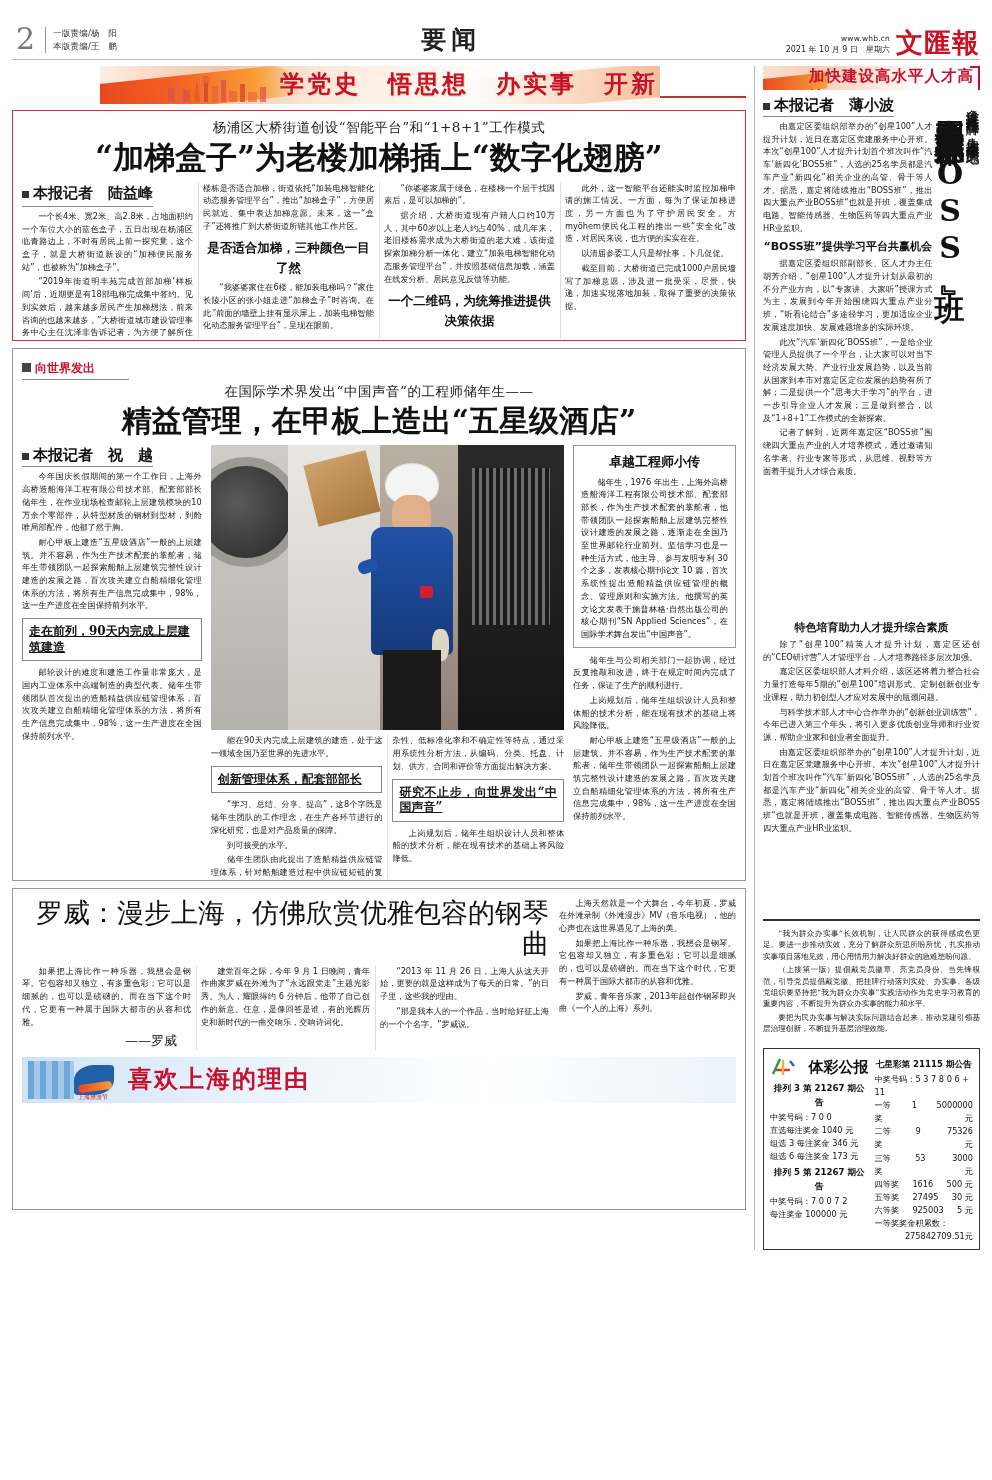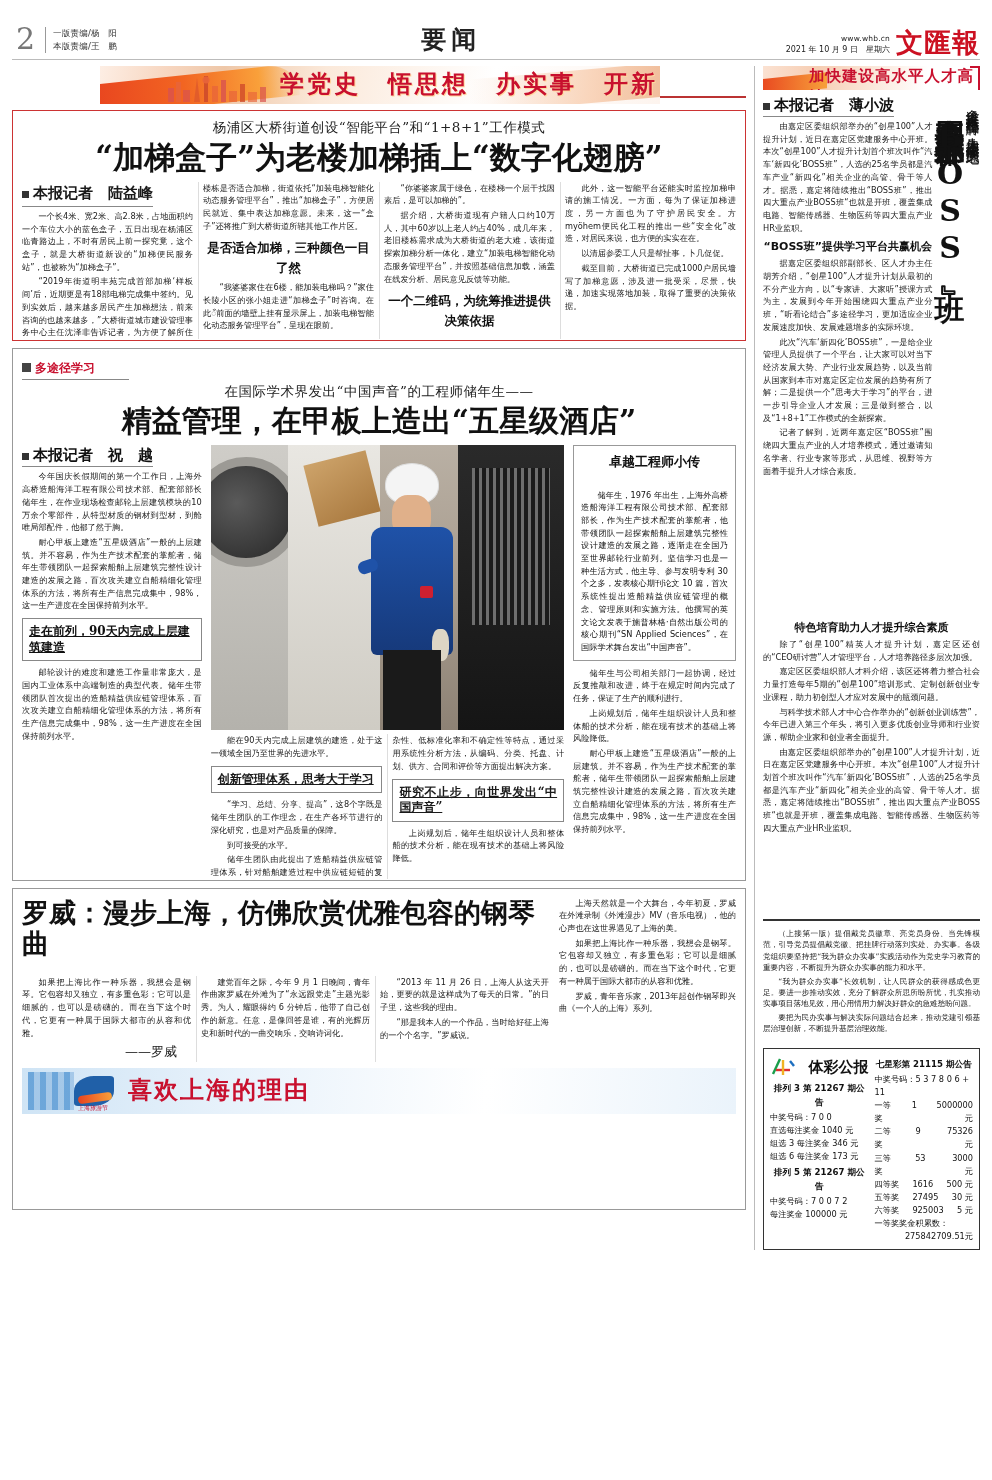--- a/index.html
+++ b/index.html
@@ -99,21 +99,21 @@
   .ph-helmet{position:absolute;left:18%;top:0;width:64%;height:16%;background:#f4f4f4;border-radius:50% 50% 42% 42%;border:1px solid #ddd;}
   .ph-face{position:absolute;left:26%;top:12%;width:46%;height:16%;background:#e0b08a;border-radius:40%;}
   .ph-body{position:absolute;left:2%;top:24%;width:96%;height:48%;background:linear-gradient(180deg,#1f52a8,#16397a);border-radius:12px 12px 6px 6px;}
   .ph-badge{position:absolute;left:60%;top:46%;width:16%;height:9%;background:#cf2030;border-radius:2px;}
   .ph-legs{position:absolute;left:16%;top:70%;width:68%;height:30%;background:#1a1a1a;}
   .ph-glove{position:absolute;left:74%;top:62%;width:20%;height:12%;background:#ddd6c5;border-radius:40%;}
   .ph-arm{position:absolute;left:-16%;top:26%;width:24%;height:10%;background:#1f52a8;transform:rotate(-18deg);border-radius:6px;}
   .ph-wood{position:absolute;left:28%;top:4%;width:18%;height:22%;background:linear-gradient(160deg,#cda36a,#a9793f);transform:rotate(-14deg);}
 
   .biobox { border: 1px solid #999; padding: 6px 7px; font-size: 8.2px; line-height:1.55; text-align:justify;}
-  .biobox h4 { text-align:center; font-size: 13px; font-weight:bold; margin-bottom: 16px; font-family:"DejaVu Serif",serif;}
+  .biobox h4 { text-align:center; font-size: 13px; font-weight:bold; margin-bottom: 3px; font-family:"DejaVu Serif",serif;}
   .biobox p { text-indent:2em; }
 
   
   .vtitle-zone { display:flex; flex-direction: row-reverse; align-items:flex-start; gap: 2px; height: 520px; }
   .vmain {
     writing-mode: vertical-rl; text-orientation: upright;
     font-size: 30px; font-weight:bold; font-family:"DejaVu Serif",serif;
     letter-spacing: 2px; line-height: 1.0; height: 500px; color:#111;
   }
   .vsub {
@@ -135,21 +135,21 @@
   .lotto-l { width: 50%; font-size: 8.2px; line-height:1.6;}
   .lotto-r { width: 50%; font-size: 8.2px; line-height:1.6;}
   .lotto-title { display:flex; align-items:center; gap:4px; margin-bottom:3px;justify-content:space-between;}
   .lotto-title .tx { font-size: 15px; font-weight:bold; font-family:"DejaVu Serif",serif;}
   .lot-h { font-weight:bold; font-size: 8.6px; text-align:center; margin: 3px 0 1px;}
   .lot-row { display:flex; justify-content:space-between; }
   .lot-row span:nth-child(2){ text-align:center; width:46px;}
   .lot-row span:nth-child(3){ text-align:right; }
 
   
-  .bot-headline { font-size: 27px; font-weight:bold; font-family:"DejaVu Serif",serif; line-height:1.15; margin-bottom: 17px;}
+  .bot-headline { font-size: 27px; font-weight:normal; font-family:"DejaVu Serif",serif; line-height:1.15; margin-bottom: 6px; text-align: right;}
   .signature { font-size: 13px; font-family:"DejaVu Serif",serif; text-align:right; padding-right: 14px; margin: 3px 0;}
 
   .logo-banner { position: relative; height: 46px; margin-top: 6px; overflow:hidden;
     background: linear-gradient(95deg,#cfe4f5 0%, #e8f2fb 30%, #ffffff 65%, #eaf3fb 100%); }
   .logo-banner .bars{position:absolute;left:6px;top:4px;width:46px;height:38px;background:repeating-linear-gradient(90deg,#5b9bd5 0 6px,#9dc3e6 6px 12px);opacity:.85;}
   .logo-banner .swoosh{position:absolute;left:52px;top:8px;width:40px;height:30px;background:#2060a8;border-radius:50% 10% 50% 10%;}
   .logo-banner .swoosh2{position:absolute;left:56px;top:26px;width:34px;height:8px;background:linear-gradient(90deg,#e8431f,#f7a03a);border-radius:4px;transform:rotate(-8deg);}
   .logo-banner .ltx{position:absolute;left:106px;top:6px;font-size:24px;font-weight:bold;color:#c8102e;font-family:"DejaVu Serif",serif;letter-spacing:2px;}
   .logo-banner .sub{position:absolute;left:56px;top:36px;font-size:6px;color:#c8102e;}
   .tiny { font-size: 7.6px; line-height:1.5; }
@@ -221,21 +221,21 @@
           <p>据介绍，大桥街道现有户籍人口约10万人，其中60岁以上老人约占40%，成几年来，老旧楼栋需求成为大桥街道的老大难，该街道探索加梯分析一体化，建立“加装电梯智能化动态服务管理平台”，并按照基础信息加载，涵盖在线发分析、居民意见反馈等功能。</p>
           <div class="subhead-bold">一个二维码，为统筹推进提供决策依据</div>
           <p>此外，这一智能平台还能实时监控加梯申请的施工情况。一方面，每为了保证加梯进度，另一方面也为了守护居民安全。方myöhem便民化工程的推出一些“安全化”改造，对居民来说，也方便的实实在在。</p>
           <p>以清届参委工人只是帮扯事，卜几促促。</p>
           <p>截至目前，大桥街道已完成1000户居民墙写了加梯意愿，涉及进一批受采，尽景，快递，加速实现落地加装，取得了重要的决策依据。</p>
         </div>
       </div>
 
       <div class="artbox plain">
         <div class="sectag">
-          <span class="sq"></span><span>多途径学习</span>
+          <span class="sq"></span><span>向世界发出</span>
         </div>
         <div class="kicker">在国际学术界发出“中国声音”的工程师储年生——</div>
         <div class="headline-2">精益管理，在甲板上造出“五星级酒店”</div>
 
         
         <div style="display:flex; gap:9px;">
           <div style="width:182px;">
             <div class="byline">
               <span class="sq"></span><span>本报记者　祝　越</span>
             </div>
@@ -265,21 +265,21 @@
                 <div class="ph-body">
                     <div class="ph-badge"></div>
                     <div class="ph-arm"></div>
                   </div>
                 <div class="ph-glove"></div>
                 <div class="ph-legs"></div>
               </div>
             </div>
             <div class="flow c2 colrule" style="margin-top:4px;">
               <p>能在90天内完成上层建筑的建造，处于这一领域全国乃至世界的先进水平。</p>
-              <div class="subhead-box">创新管理体系，思考大于学习</div>
+              <div class="subhead-box">创新管理体系，配套部部长</div>
               <p>“学习、总结、分享、提高”，这8个字既是储年生团队的工作理念，在生产各环节进行的深化研究，也是对产品质量的保障。</p>
               <p>到可接受的水平。</p>
               <p>储年生团队由此提出了造船精益供应链管理体系，针对船舶建造过程中供应链短链的复杂性、低标准化率和不确定性等特点，通过采用系统性分析方法，从编码、分类、托盘、计划、供方、合同和评价等方面提出解决方案。</p>
               <div class="subhead-box">研究不止步，向世界发出“中国声音”</div>
               <p>上岗规划后，储年生组织设计人员和整体船的技术分析，能在现有技术的基础上将风险降低。</p>
             </div>
           </div>
 
           <div style="width:165px;">
             <div class="biobox">
@@ -357,22 +357,22 @@
       <div class="subhead-c">特色培育助力人才提升综合素质</div>
       <div class="flow" style="height:272px; overflow:hidden;">
         <p>除了“创星100”精英人才提升计划，嘉定区还创的“CEO研讨营”人才管理平台，人才培养路径多层次加强。</p>
         <p>嘉定区区委组织部人才科介绍，该区还将着力整合社会力量打造每年5期的“创星100”培训形式、定制创新创业专业课程，助力初创型人才应对发展中的瓶颈问题。</p>
         <p>与科学技术部人才中心合作举办的“创新创业训练营”，今年已进入第三个年头，将引入更多优质创业导师和行业资源，帮助企业家和创业者全面提升。</p>
         <p>由嘉定区委组织部举办的“创星100”人才提升计划，近日在嘉定区党建服务中心开班。本次“创星100”人才提升计划首个班次叫作“汽车‘新四化’BOSS班”，人选的25名学员都是汽车产业“新四化”相关企业的高管、骨干等人才。据悉，嘉定将陆续推出“BOSS班”，推出四大重点产业BOSS班“也就是开班，覆盖集成电路、智能传感器、生物医药等四大重点产业HR业监职。</p>
       </div>
 
       <div class="rule-thick"></div>
       <div class="flow tiny" style="height:112px; overflow:hidden;">
+        <p>“我为群众办实事”长效机制，让人民群众的获得感成色更足。要进一步推动实效，充分了解群众所思所盼所忧，扎实推动实事项目落地见效，用心用情用力解决好群众的急难愁盼问题。</p>
         <p>（上接第一版）提倡戴党员徽章、亮党员身份、当先锋模范，引导党员提倡戴党徽、把挂牌行动落到实处、办实事。各级党组织要坚持把“我为群众办实事”实践活动作为党史学习教育的重要内容，不断提升为群众办实事的能力和水平。</p>
-        <p>“我为群众办实事”长效机制，让人民群众的获得感成色更足。要进一步推动实效，充分了解群众所思所盼所忧，扎实推动实事项目落地见效，用心用情用力解决好群众的急难愁盼问题。</p>
         <p>要把为民办实事与解决实际问题结合起来，推动党建引领基层治理创新，不断提升基层治理效能。</p>
       </div>
 
       <div class="lotto">
         <div class="lotto-l">
           <div class="lotto-title">
             <svg width="26" height="22" viewBox="0 0 26 22">
               <path d="M3 18 L10 3" stroke="#1a9e4b" stroke-width="2.4" fill="none"></path>
               <path d="M6 14 L20 14" stroke="#e03030" stroke-width="2.4" fill="none"></path>
               <path d="M13 4 L13 19" stroke="#f0b323" stroke-width="2.4" fill="none"></path>

